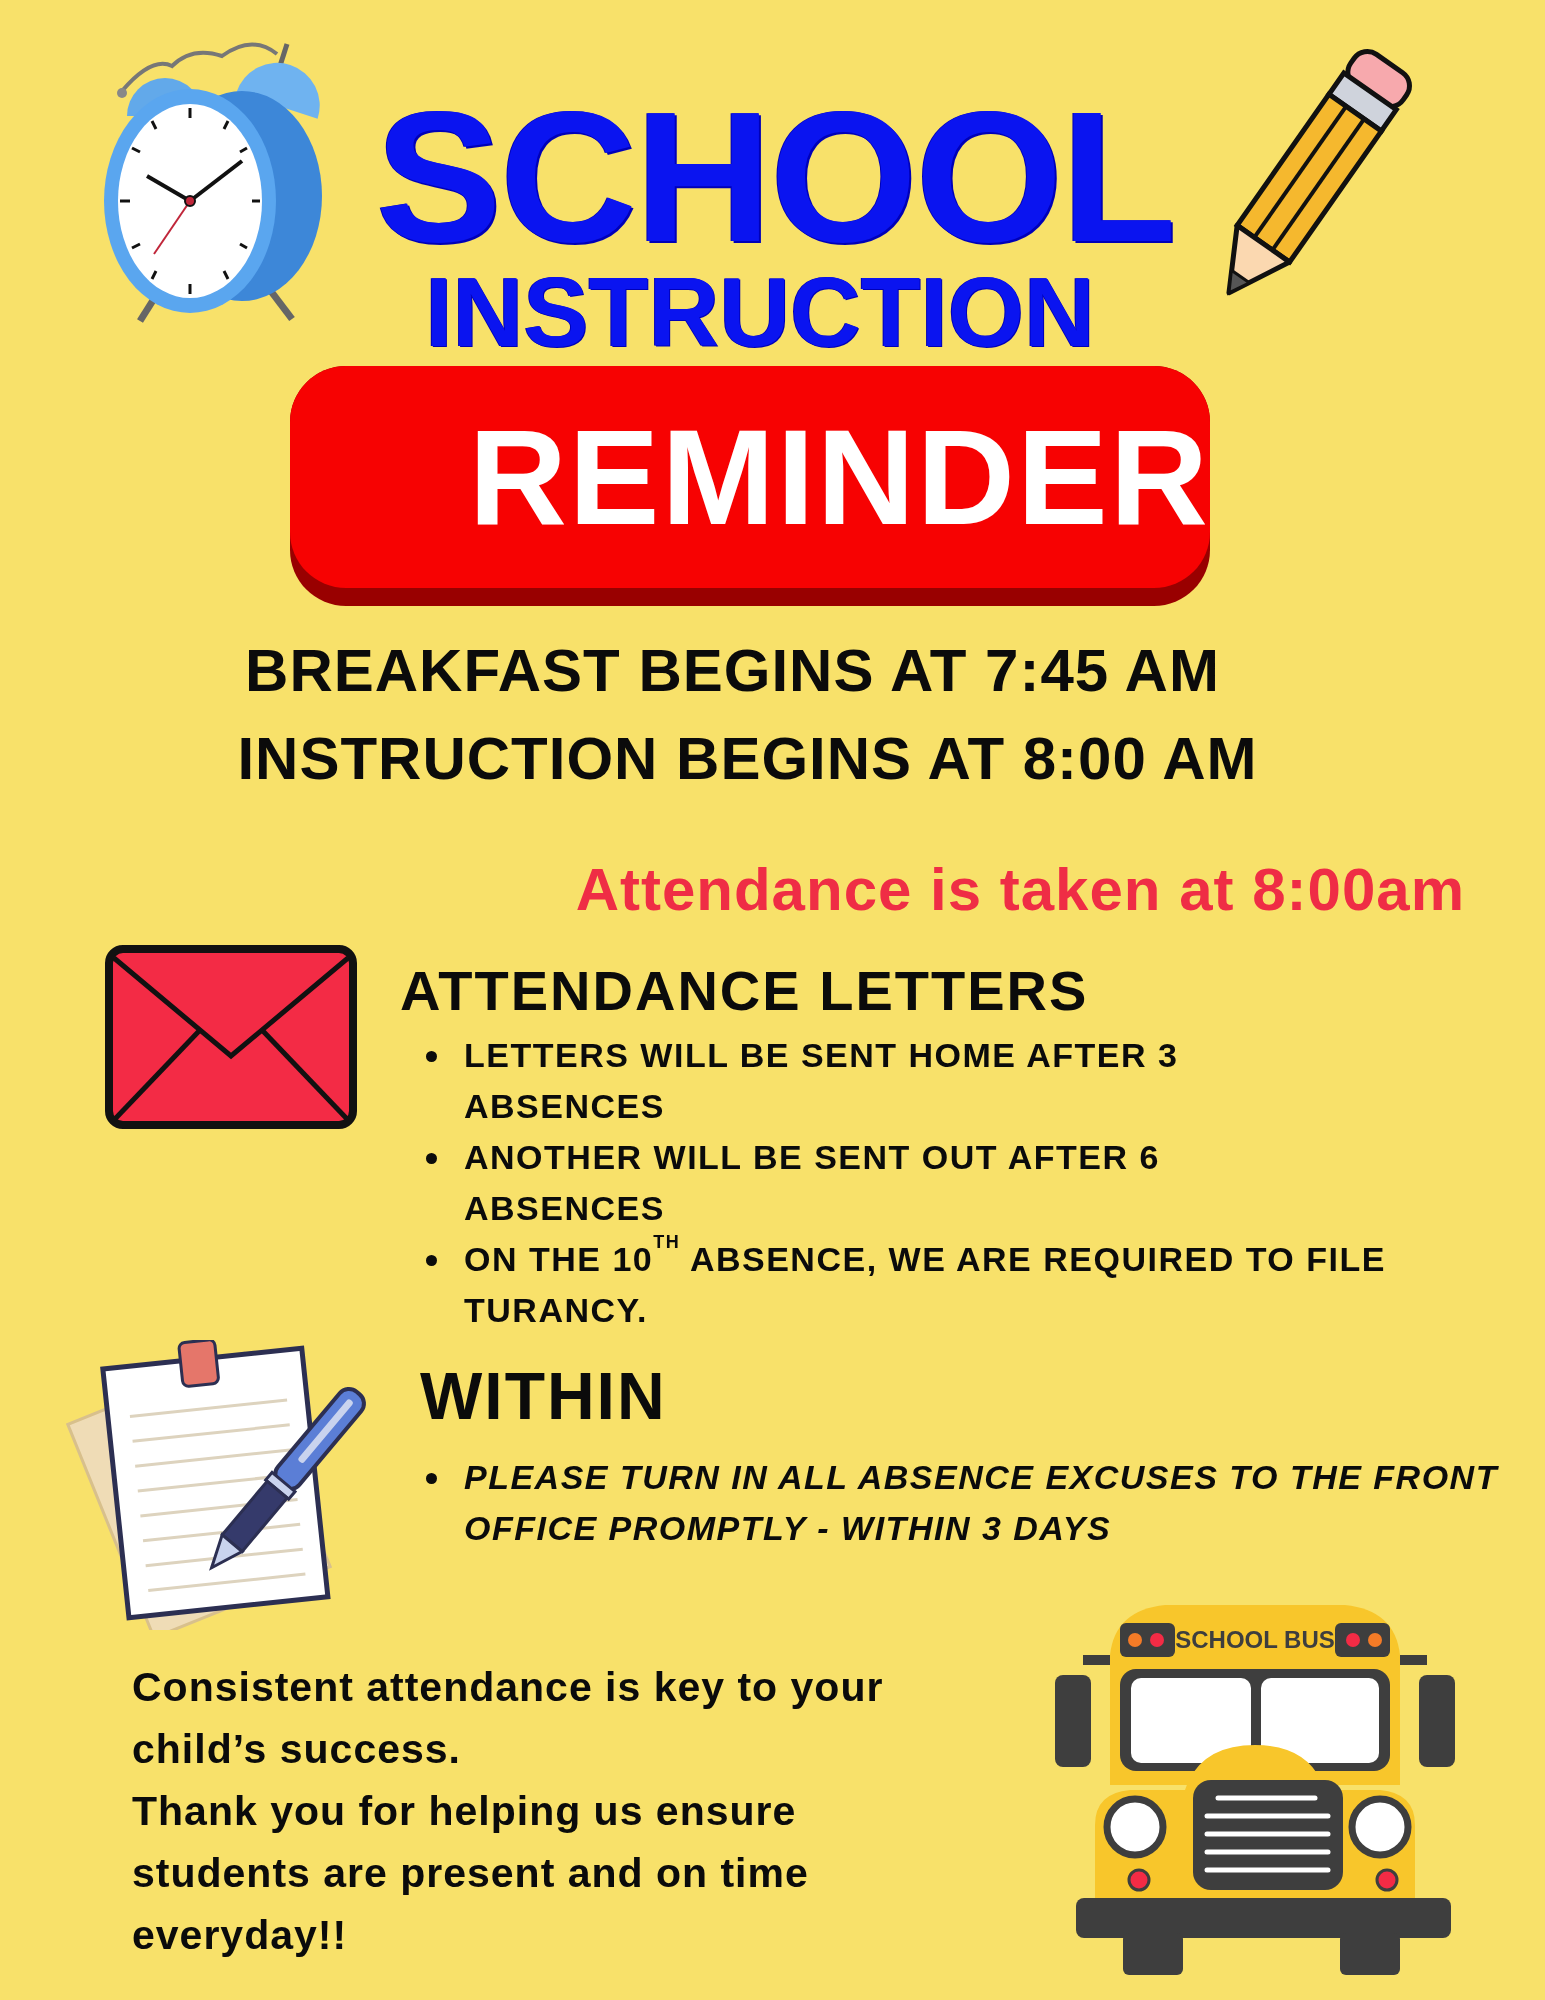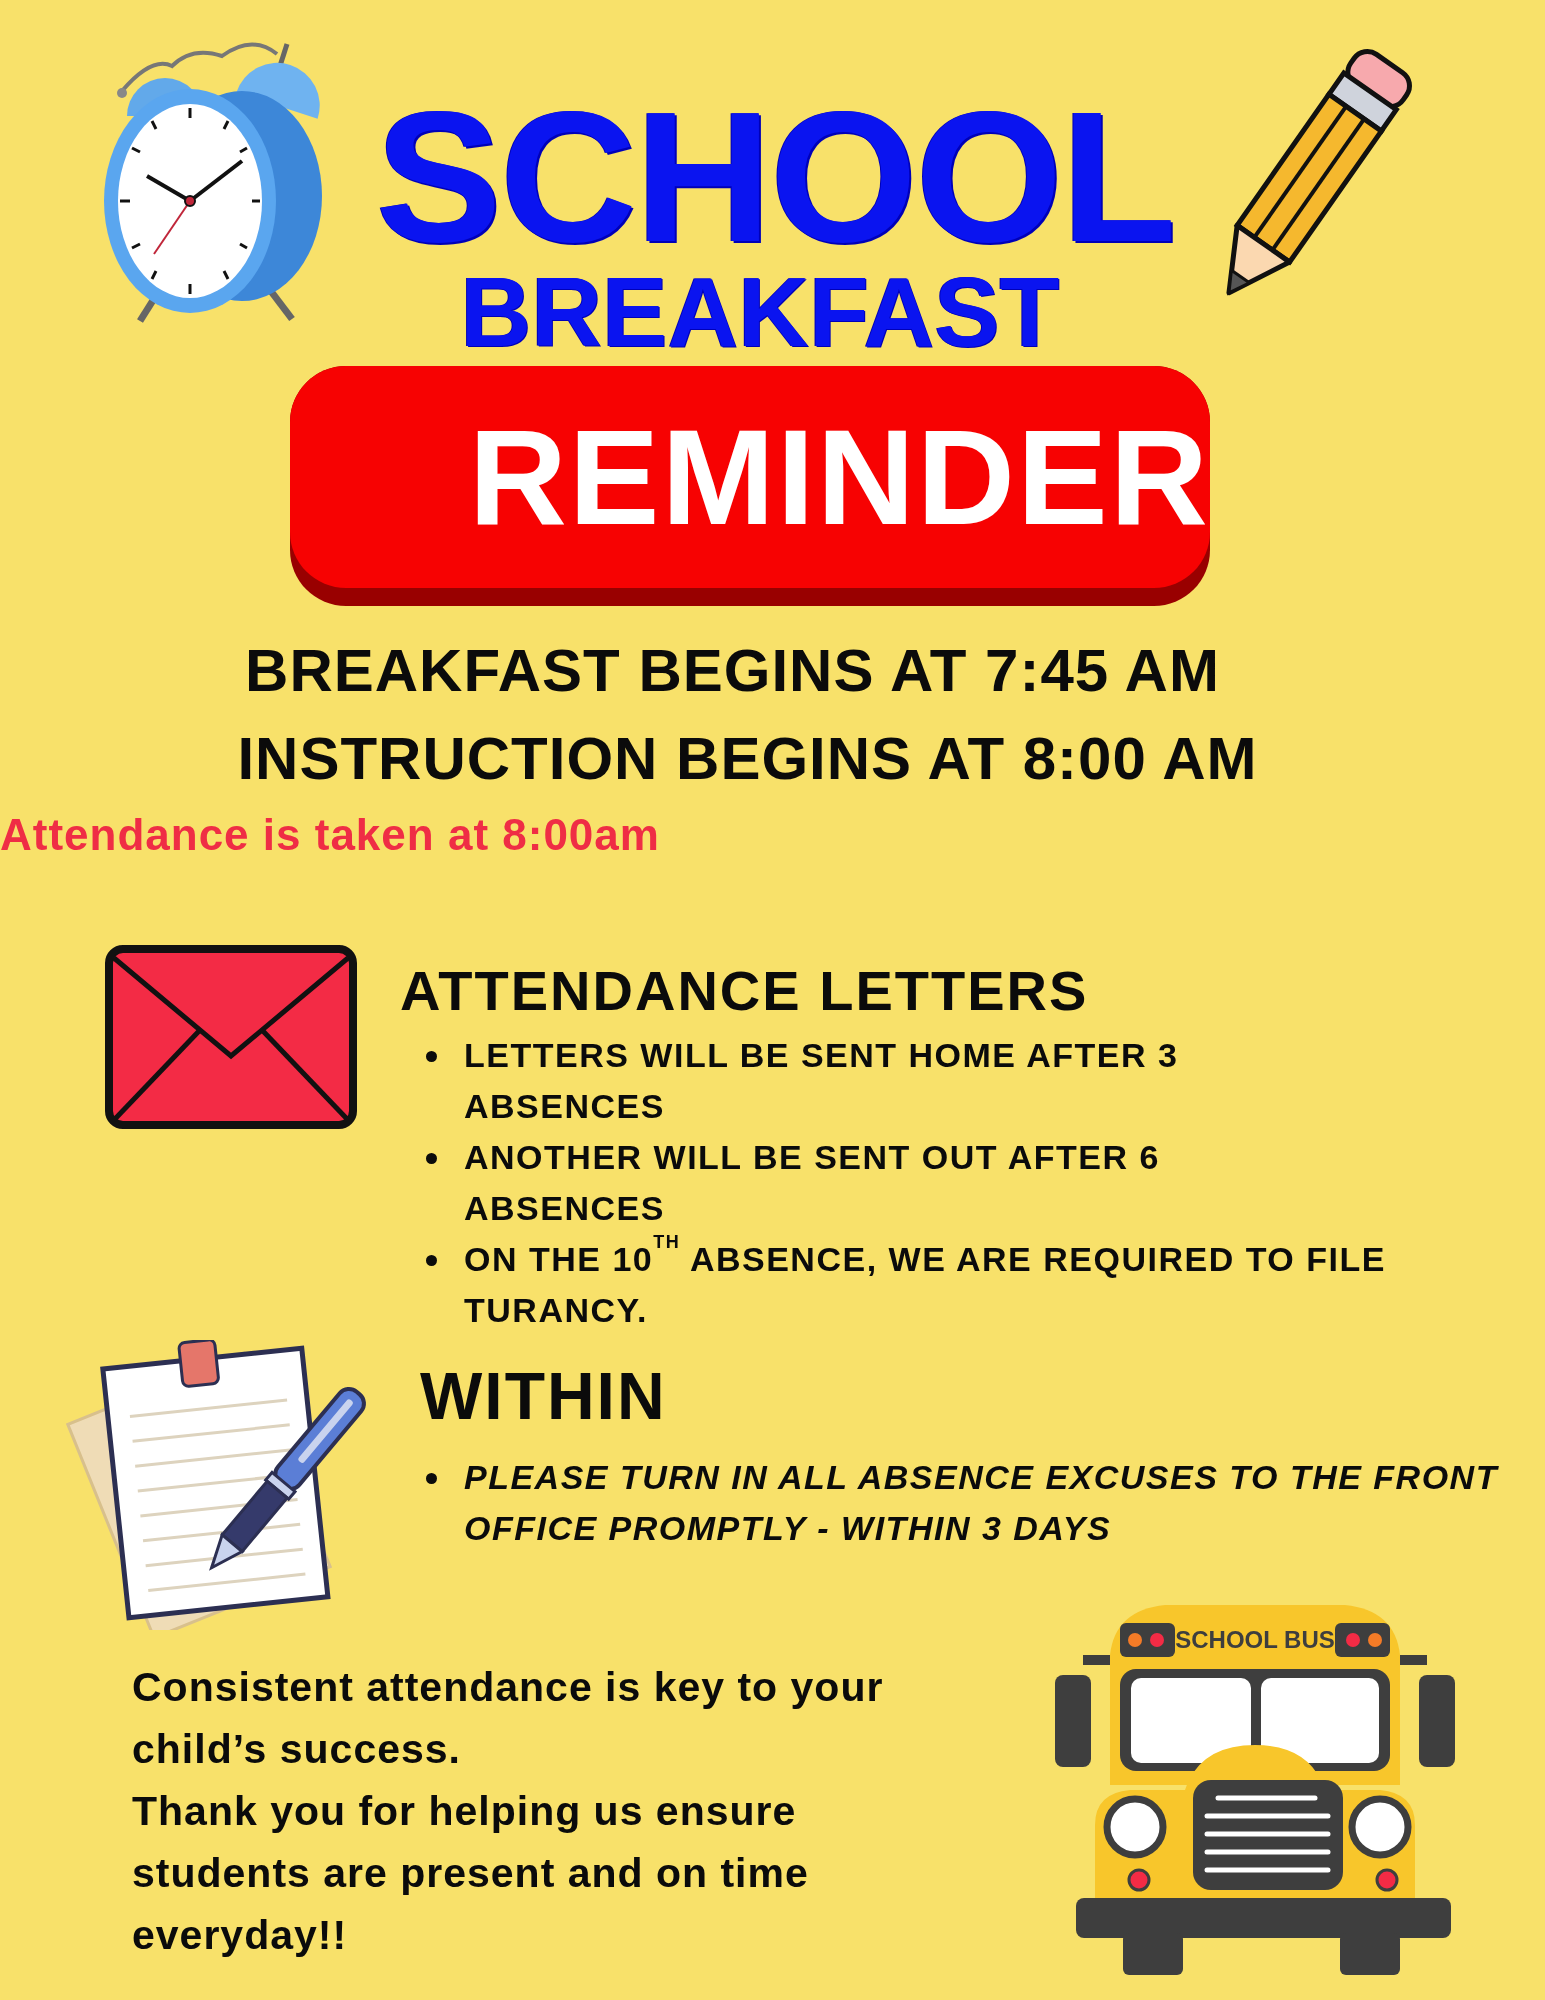--- a/index.html
+++ b/index.html
@@ -39,22 +39,22 @@
   }
 
   
   .time-line {
     left:0; width:1545px; text-align:center; font-weight:bold; color:#0b0b0b;
     font-size:60px; letter-spacing:1px;padding-left:40px;
   }
   #breakfast { top:636px; padding-right:120px; box-sizing:border-box; }
   #instruction { top:724px; padding-right:90px; box-sizing:border-box; }
   #attendance-taken {
-    left:0; width:1545px; text-align:left; top:810px; padding-right:80px; box-sizing:border-box;
-    color:#ef2d45; font-weight:bold; font-size:44px; letter-spacing:1px;
+    left:0; width:1545px; text-align:right; top:855px; padding-right:80px; box-sizing:border-box;
+    color:#ef2d45; font-weight:bold; font-size:60px; letter-spacing:1px;
   }
 
   
   #letters-heading {
     left:400px; top:958px; font-size:56px; font-weight:bold; color:#0b0b0b; letter-spacing:2px;
   }
   .bullet-list { list-style:none; margin:0; padding:0; }
   .bullet-item {
     position:relative; padding-left:38px; font-weight:bold; color:#0b0b0b;
     font-size:34px; line-height:51px; letter-spacing:1.5px;
@@ -109,21 +109,21 @@
       <line x1="136" y1="243" x2="132" y2="235"></line>
     </g>
     <line x1="98" y1="165" x2="55" y2="140" stroke="#111" stroke-width="4"></line>
     <line x1="98" y1="165" x2="150" y2="125" stroke="#111" stroke-width="4"></line>
     <line x1="98" y1="165" x2="62" y2="218" stroke="#c0263a" stroke-width="2"></line>
     <circle cx="98" cy="165" r="5" fill="#c0263a" stroke="#111" stroke-width="2"></circle>
   </svg>
 </div>
 
 <div id="title-school" class="abs">SCHOOL</div>
-<div id="title-attendance" class="abs">BREAKFAST</div>
+<div id="title-attendance" class="abs">INSTRUCTION</div>
 
 <div class="abs" style="left:1200px;top:30px;width:230px;height:280px;">
   <svg width="230" height="280" viewBox="0 0 230 280">
     <g transform="translate(115 140) rotate(35)">
       <rect x="-32" y="-130" width="64" height="38" rx="16" fill="#f7a9ad" stroke="#111" stroke-width="5"></rect>
       <rect x="-32" y="-96" width="64" height="26" fill="#cfd3dc" stroke="#111" stroke-width="5"></rect>
       <rect x="-32" y="-70" width="64" height="160" fill="#f5b82e" stroke="#111" stroke-width="5"></rect>
       <line x1="-11" y1="-70" x2="-11" y2="90" stroke="#111" stroke-width="4"></line>
       <line x1="11" y1="-70" x2="11" y2="90" stroke="#111" stroke-width="4"></line>
       <path d="M-32 90 L0 150 L32 90 Z" fill="#fbd8b0" stroke="#111" stroke-width="5" stroke-linejoin="round"></path>

